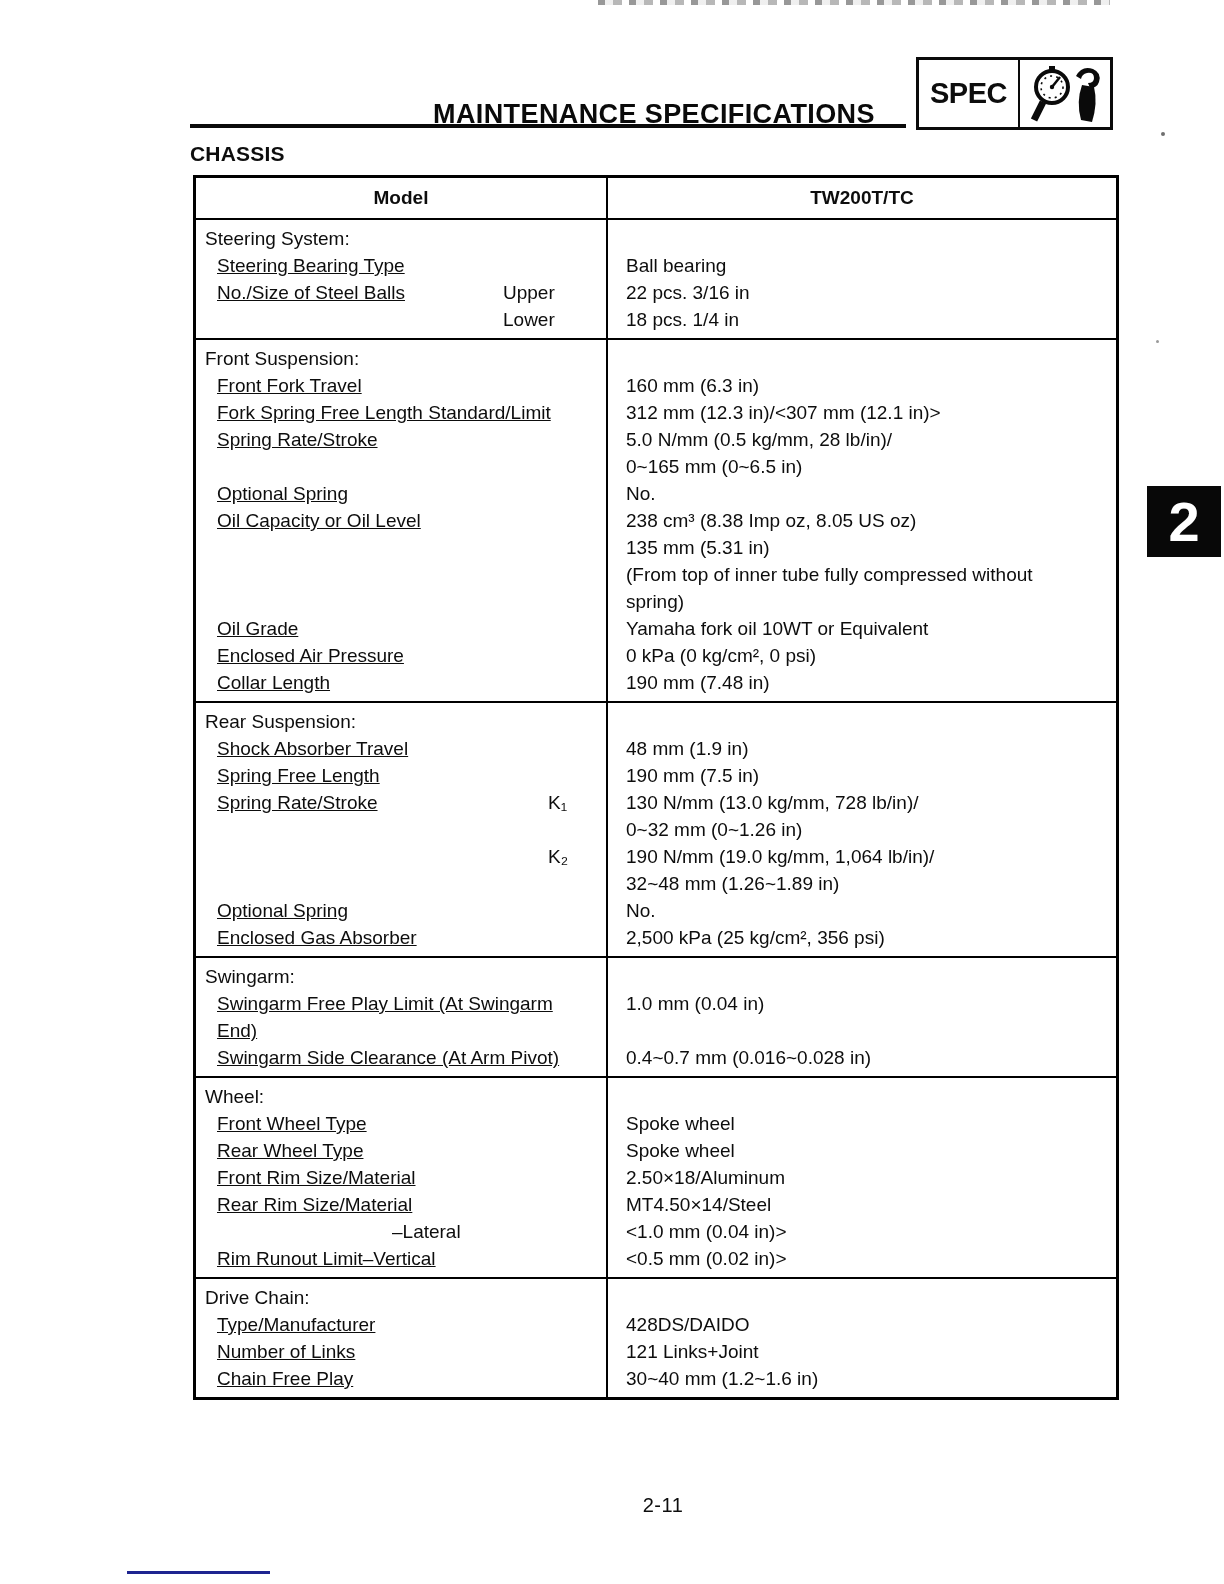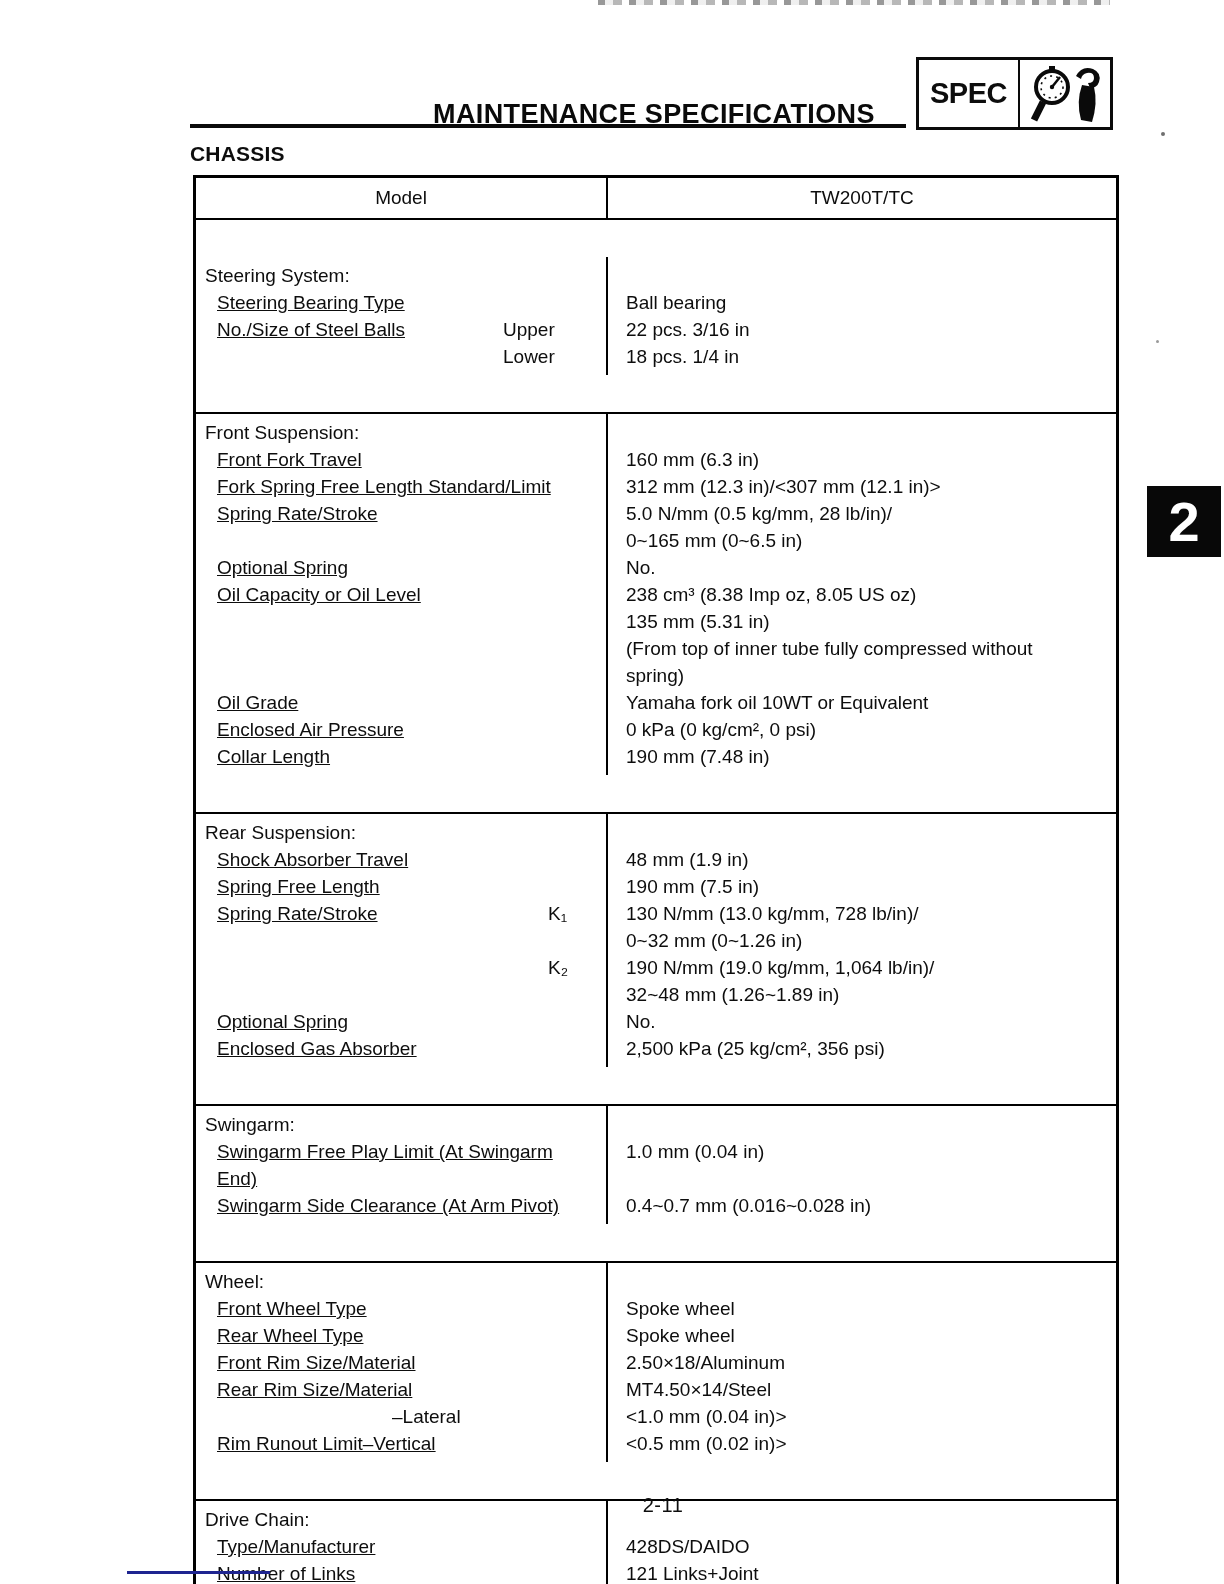--- a/index.html
+++ b/index.html
@@ -38,24 +38,24 @@
     font-size:21px;font-weight:700;letter-spacing:0.2px;
   }
   
   .spec-table{
     position:absolute;left:193px;top:175px;
     width:920px;
     border:3px solid #000;
     background:#fff;
     font-size:19px;
   }
-  .thead{display:flex;height:40px;border-bottom:2px solid #000;}
+  .thead{display:flex;height:40px;border-bottom:2px solid #000;font-weight:bold;}
   .hl{width:410px;border-right:2px solid #000;display:flex;align-items:center;justify-content:center;}
   .hr{flex:1;display:flex;align-items:center;justify-content:center;}
-  .section{display:flex;margin-top:37px;}
+  .section{display:flex;}
   .section + .section{border-top:2px solid #000;}
   .cell{padding:5px 0 5px 0;}
   .cell.left{width:410px;border-right:2px solid #000;}
   .cell.right{flex:1;padding-left:18px;}
   .line{height:27px;line-height:27px;position:relative;white-space:nowrap;}
   .lab.ind0{padding-left:9px;font-weight:400;}
   .lab.ind1{padding-left:21px;text-decoration:underline;}
   .lab.ind3{padding-left:196px;}
   .sub{position:absolute;top:0;}
   .sub-mid{left:307px;}

